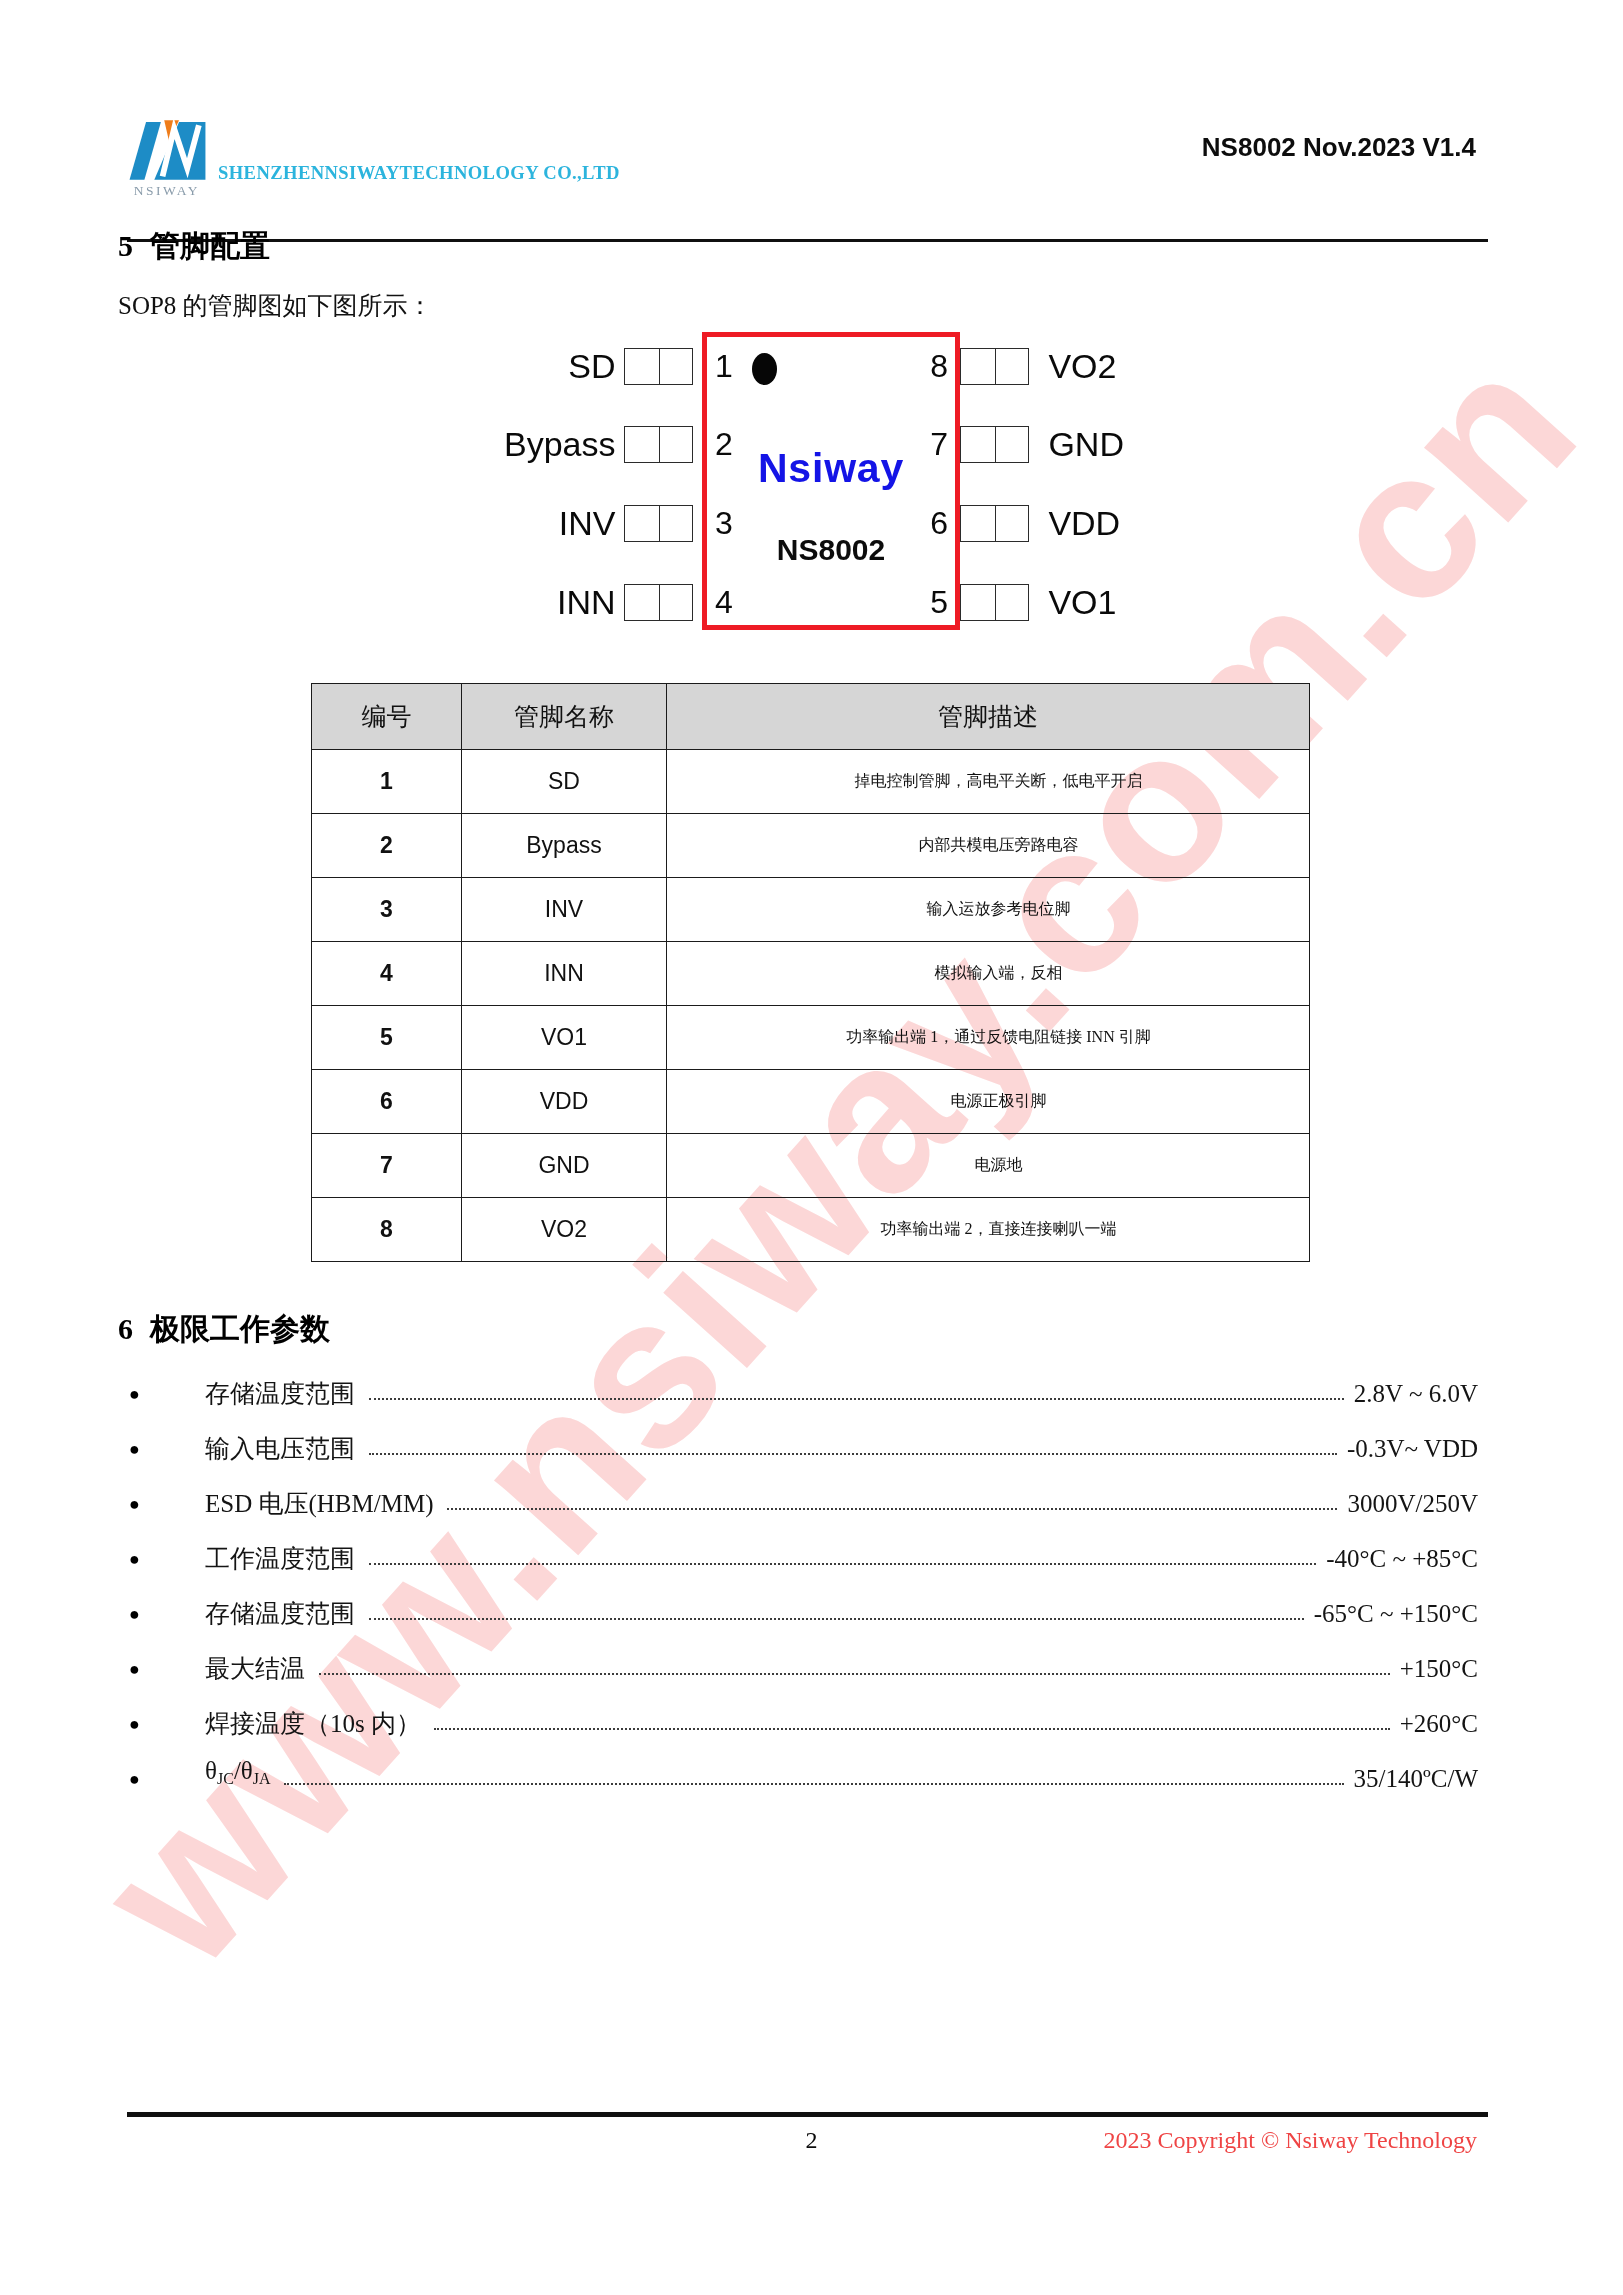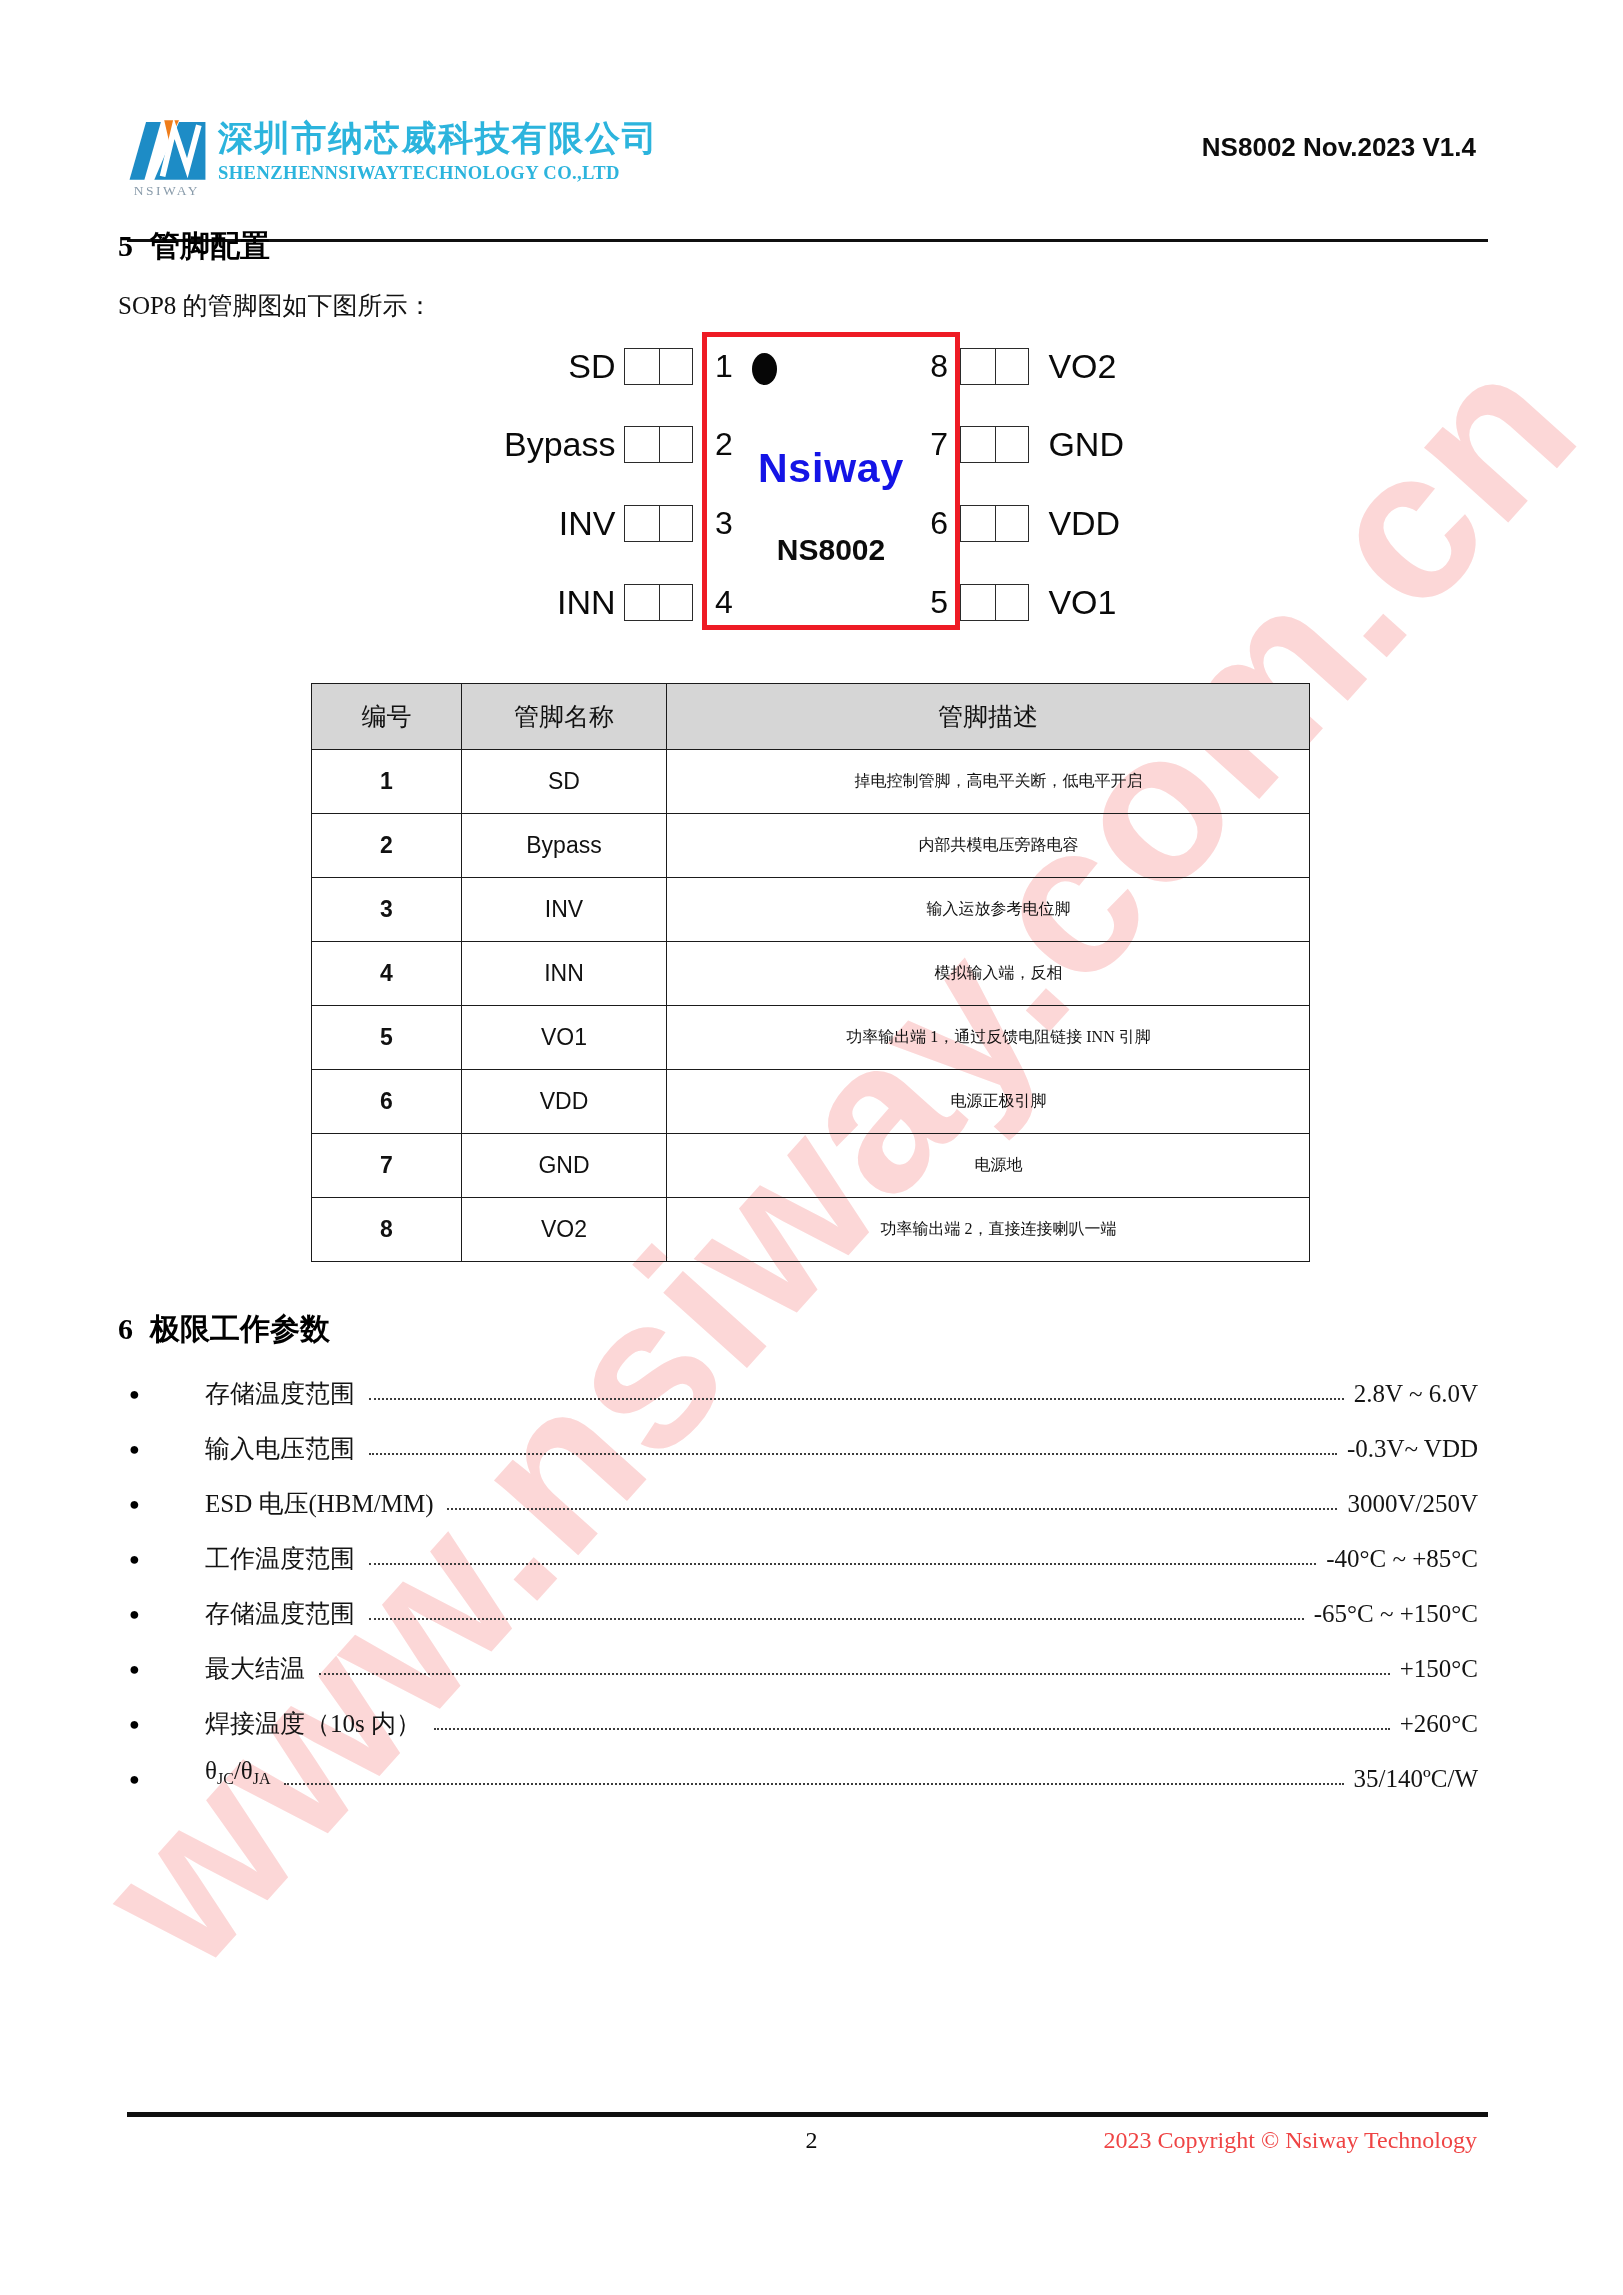--- a/index.html
+++ b/index.html
@@ -92,21 +92,20 @@
 
   <div class="wm">www.nsiway.com.cn</div>
 
   <svg class="abs" style="left:125px;top:117px;" width="85" height="66" viewBox="0 0 100 80">
     <polygon points="4,76 22,76 42,6 24,6" fill="#1d8cc6"></polygon>
     <polygon points="46,4 64,4 52,30" fill="#ef7d1a"></polygon>
     <polygon points="34,76 96,76 96,6 64,6" fill="#1d8cc6"></polygon>
     <polyline points="44,72 58,14 74,62 88,10" fill="none" stroke="#ffffff" stroke-width="7"></polyline>
   </svg>
   <div class="abs logo-sub">NSIWAY</div>
-  <div class="abs company-cn">深圳市纳芯威科技有限公司</div>
   <div class="abs company-en">SHENZHENNSIWAYTECHNOLOGY CO.,LTD</div>
   <div class="abs doc-ref">NS8002 Nov.2023 V1.4</div>
   <div class="abs rule top"></div>
 
   <div class="abs sec-title" style="top:226px;">
     <span class="s-num">5</span><span>管脚配置</span>
   </div>
   <div class="abs s5-intro">SOP8 的管脚图如下图所示：</div>
 
   <div class="abs chip-box"></div>

